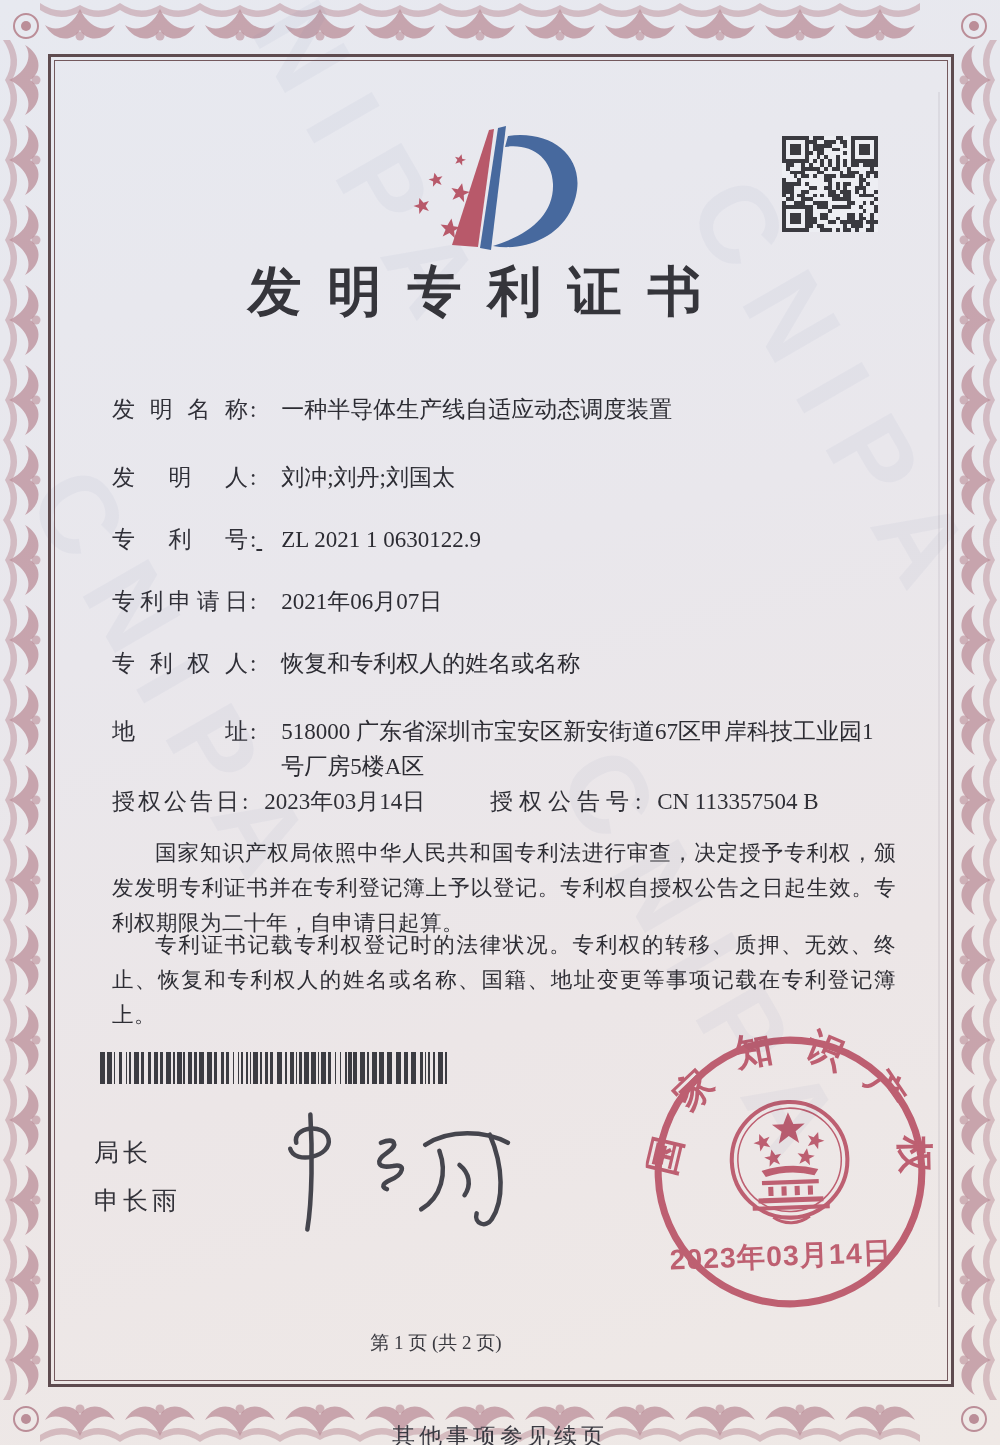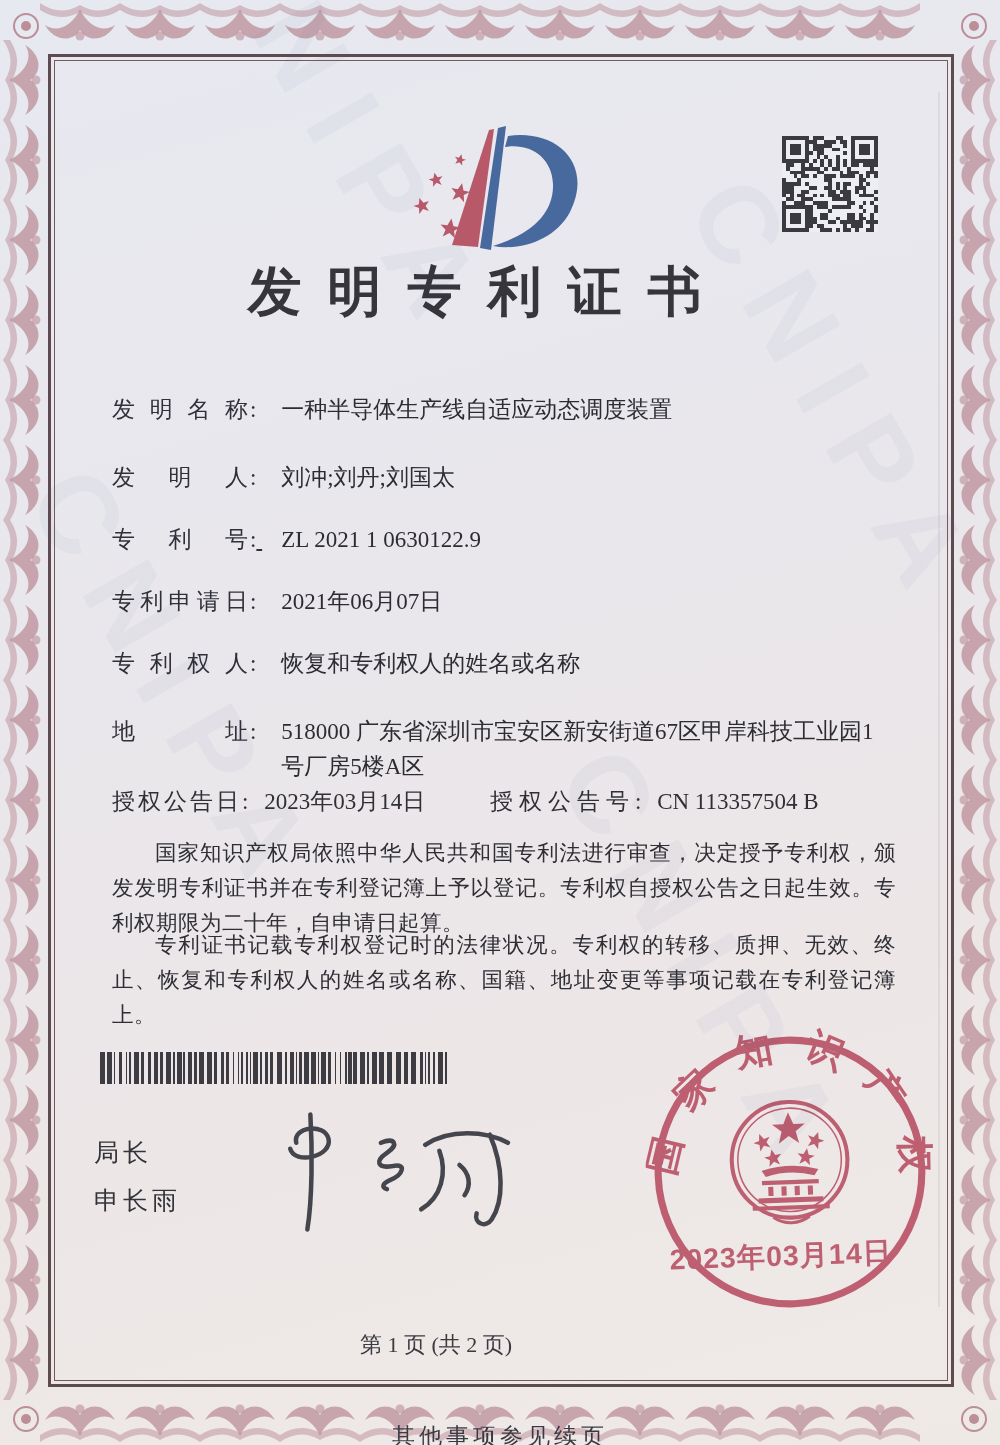--- a/index.html
+++ b/index.html
@@ -22,21 +22,21 @@
   .fvalue.wrap{white-space:normal;width:596px;line-height:35px;}
   .grant-left{left:112px;top:786px;font-size:23px;}
   .grant-left .glabel{letter-spacing:3px;}
   .grant-right{left:490px;top:786px;font-size:23px;}
   .grant-right .glabel{letter-spacing:6px;}
   .gvalue{margin-left:10px;}
   .para{left:112px;width:784px;font-size:21.5px;line-height:35px;text-align:justify;
        text-indent:2em;color:#2e2e35;letter-spacing:0.5px;}
   .sig-title{left:94px;top:1136px;font-size:25px;letter-spacing:4px;color:#33333a;}
   .sig-name{left:94px;top:1184px;font-size:25px;letter-spacing:4px;color:#33333a;}
-  .footer-page{left:0;width:872px;top:1330px;text-align:center;font-size:22px;color:#3a3a40;}
+  .footer-page{left:0;width:872px;top:1330px;text-align:center;font-size:19px;color:#3a3a40;}
   .footer-note{left:0;width:1000px;top:1392px;text-align:center;font-size:23px;letter-spacing:4px;color:#3a3a42;margin-top:29px;}
   .seal{left:646px;top:1028px;width:288px;height:288px;opacity:0.87;transform:rotate(-2deg);mix-blend-mode:multiply;}
   .crease{left:938px;top:92px;width:2px;height:1215px;background:rgba(110,100,115,0.10);}
 </style>
 </head>
 <body>
 
 <div class="page">
 
   <svg class="abs frame-svg" xmlns="http://www.w3.org/2000/svg">

